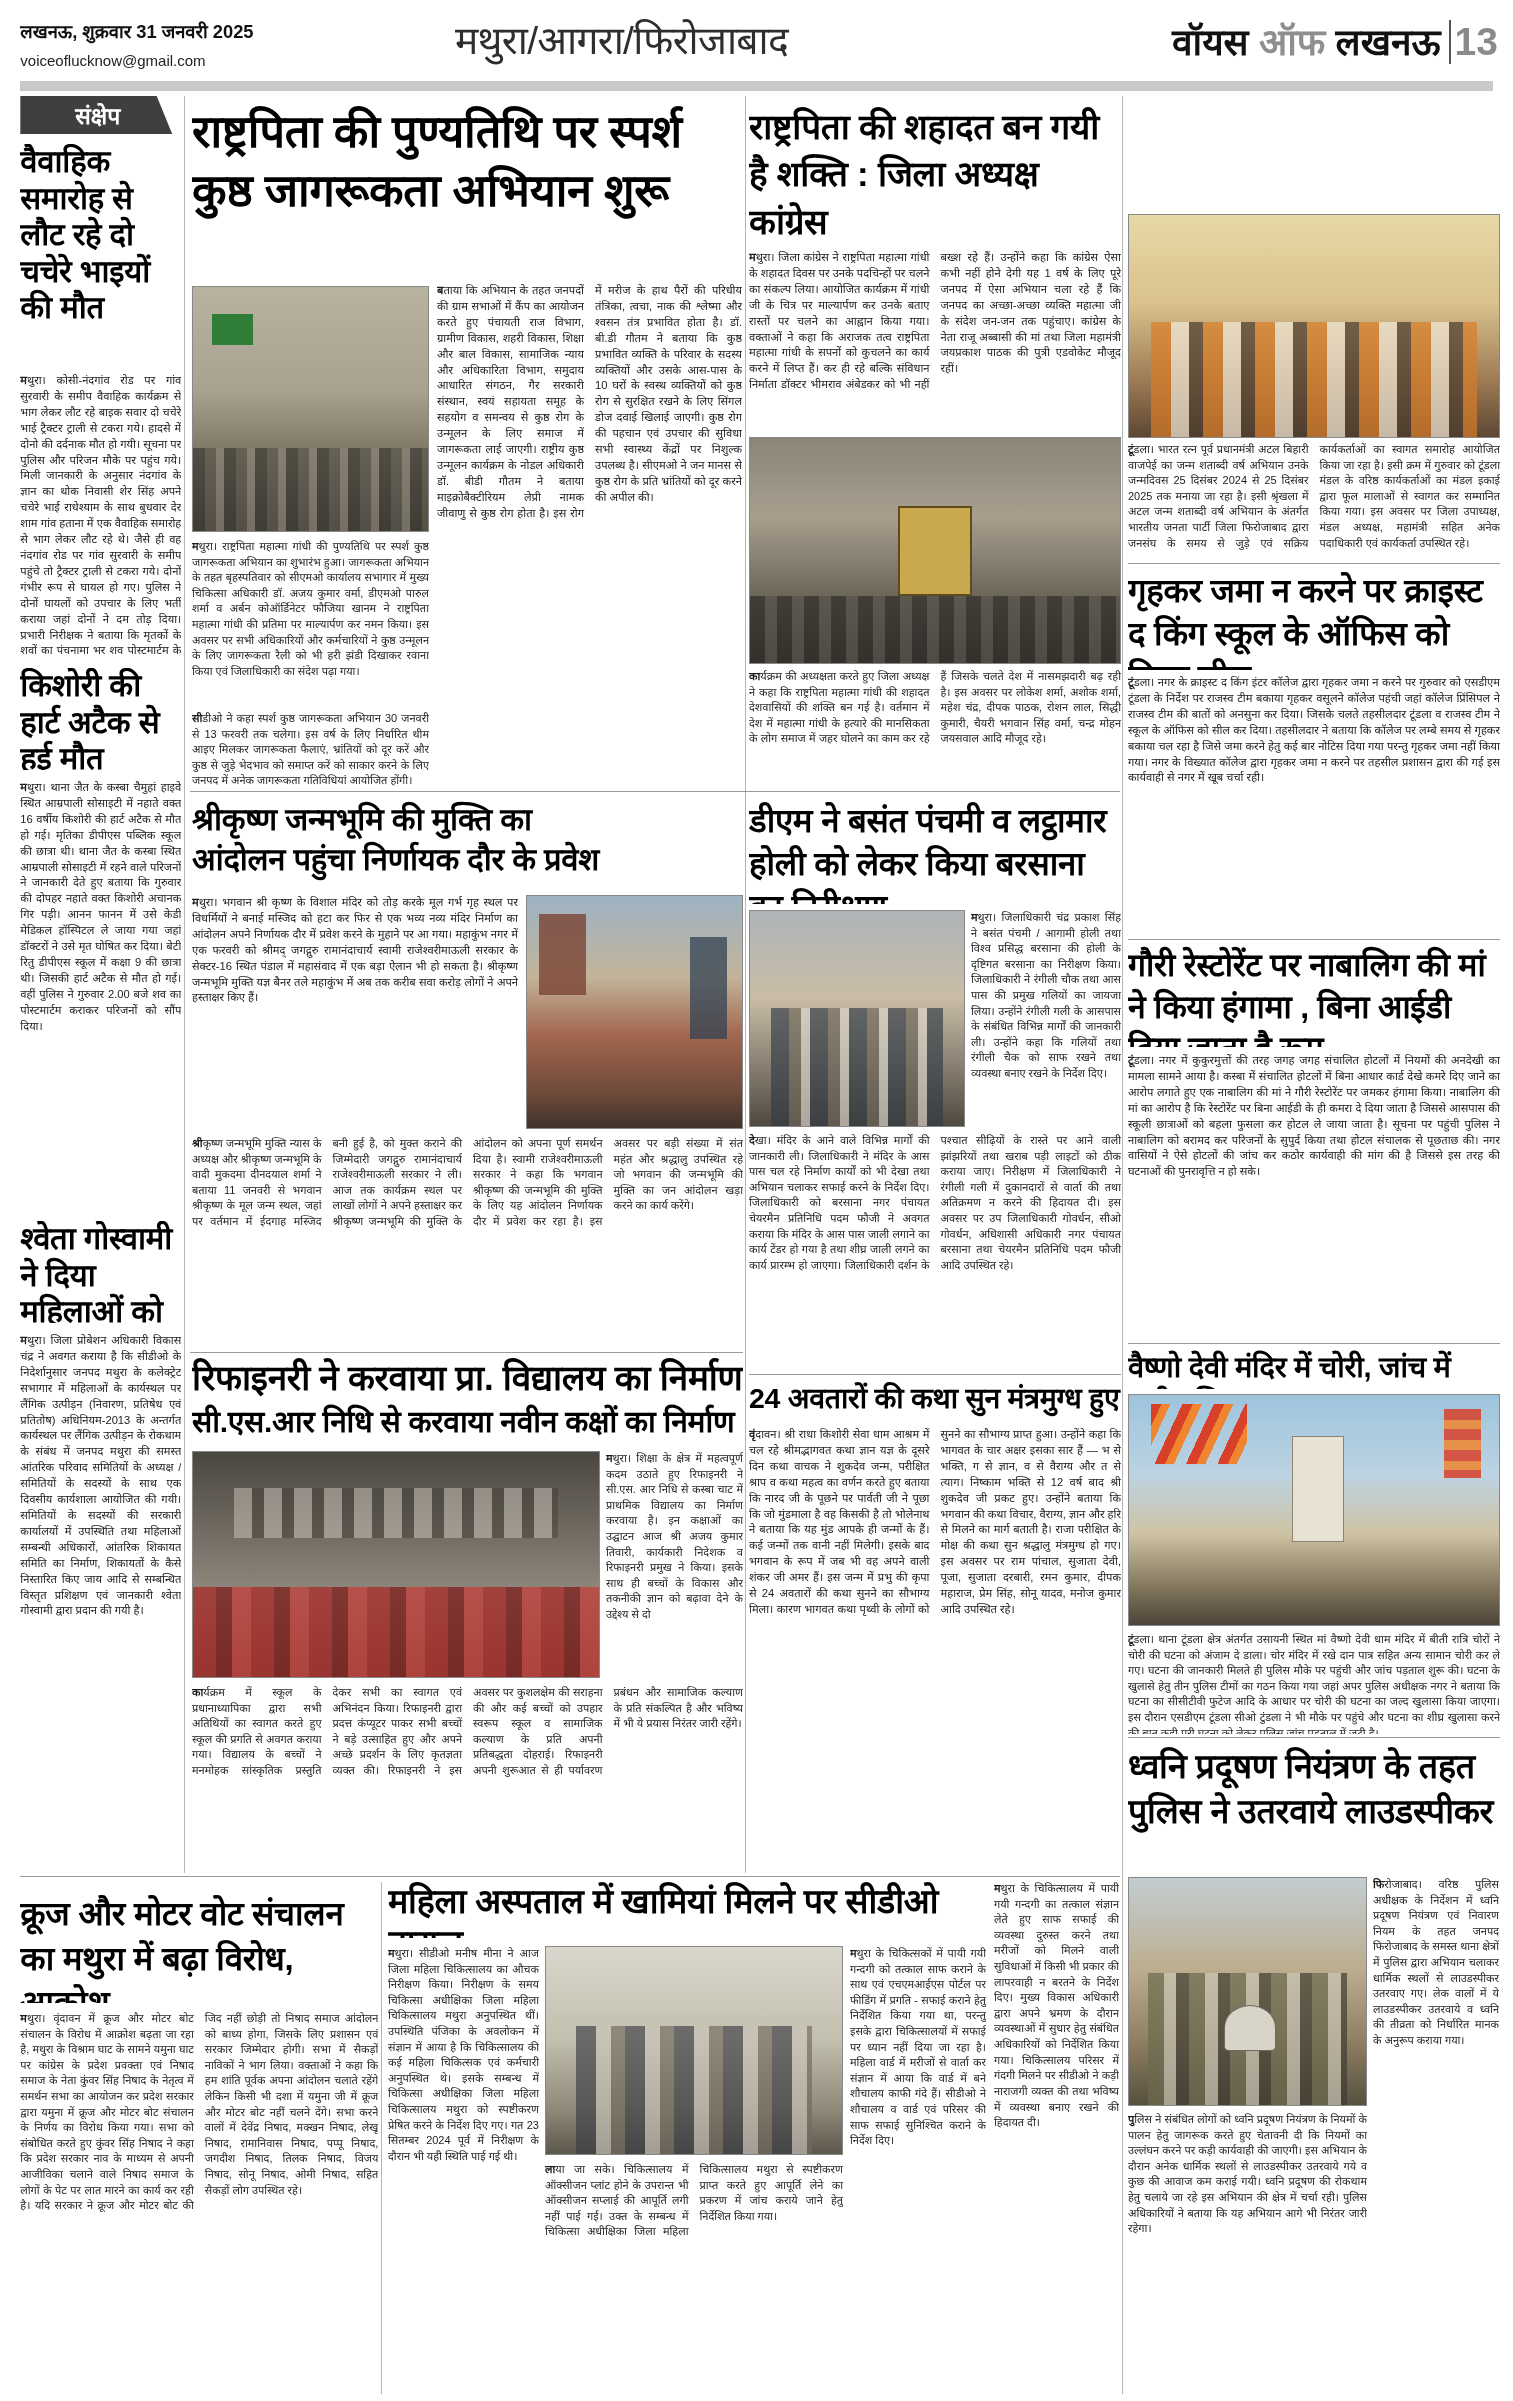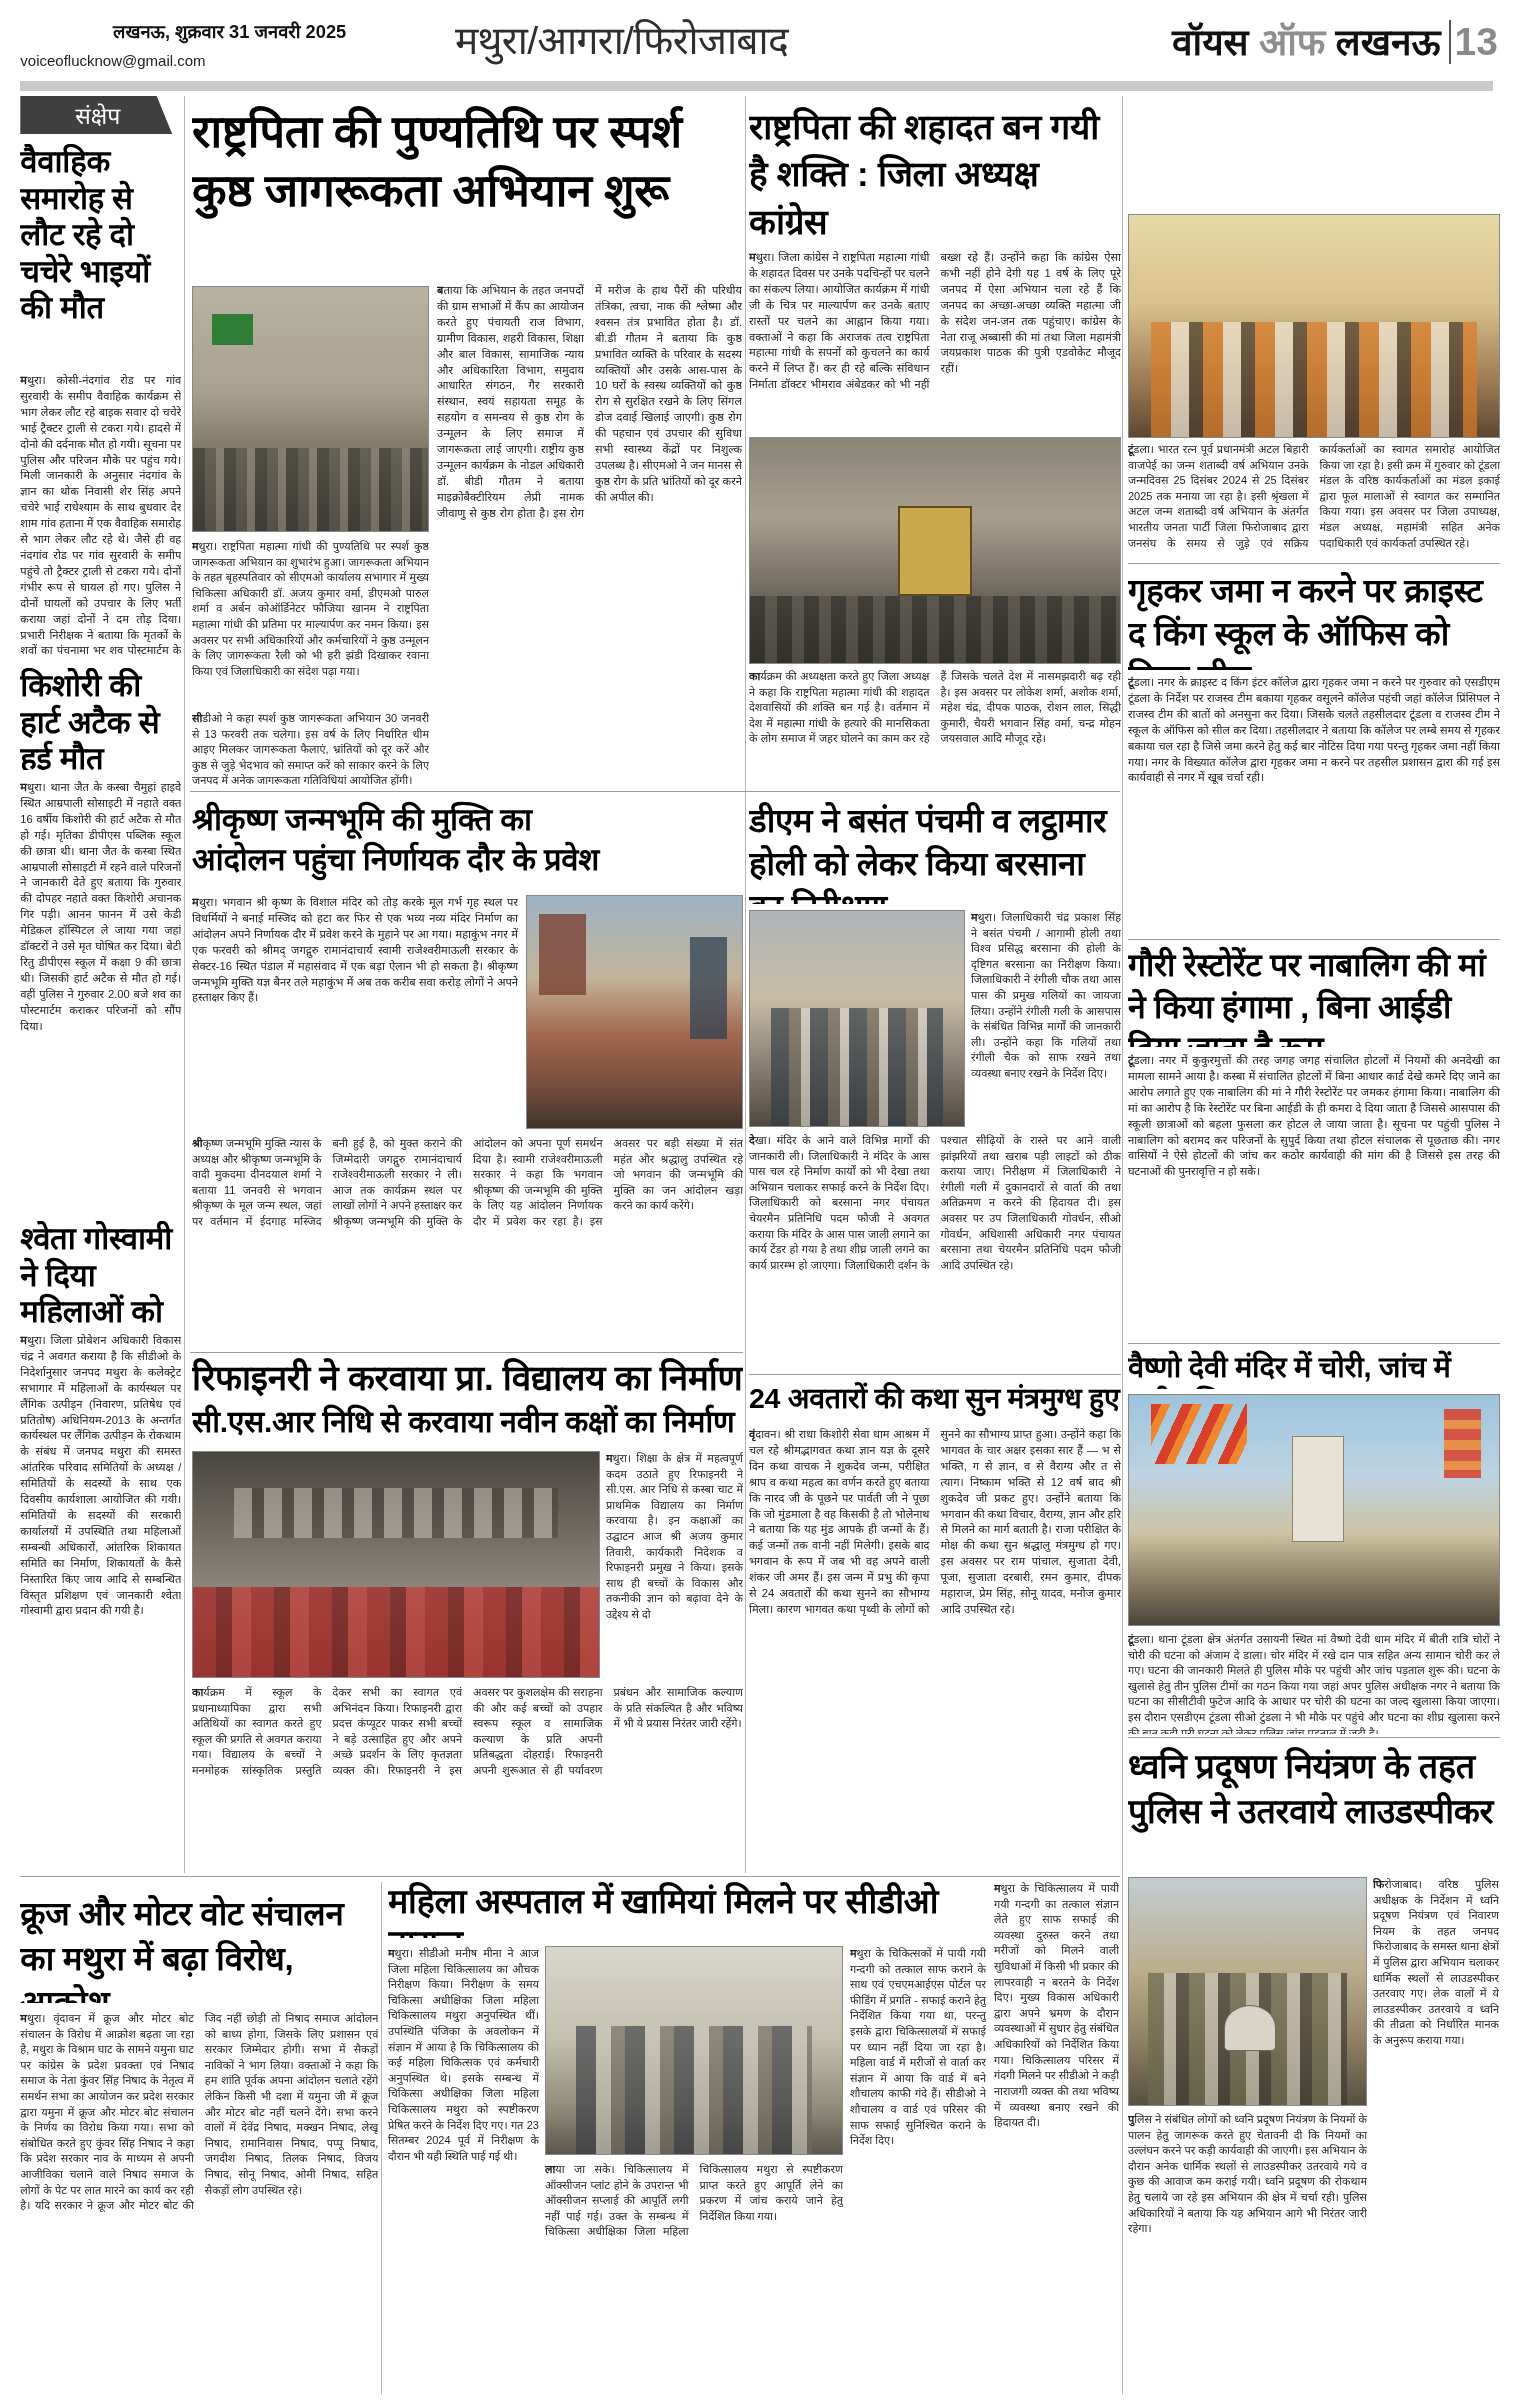--- a/index.html
+++ b/index.html
@@ -15,31 +15,31 @@
   .hrule{height:1.4px;background:#9a9a9a;}
   .photo{background:#cfc9bd;overflow:hidden;border:0.7px solid #888;}
   .masthead-date{font-weight:800;font-size:18.3px;color:#111;}
   .masthead-mail{font-size:15px;color:#222;}
   .masthead-section{font-size:39px;font-weight:400;color:#2e2e2e;letter-spacing:-0.7px;text-align:center;}
   .masthead-name{font-size:37px;font-weight:800;color:#111;text-align:right;white-space:nowrap;}
   .masthead-name .mid{color:#8f8f8f;}
   .pageno{display:inline-block;color:#8a8a8a;font-size:39px;font-weight:800;
           border-left:2px solid #555;padding-left:4px;margin-left:8.1px;}
   .graybar{background:#c9c9c9;}
-  .brieftag{background:#3f3f3f;color:#fff;font-size:23px;font-weight:400;
+  .brieftag{background:#3f3f3f;color:#fff;font-size:23px;font-weight:700;
             display:flex;align-items:center;justify-content:center;
             clip-path:polygon(0 0,88% 0,98% 100%,0 100%);}
   .sb-hl{font-size:31px;line-height:1.18;}
 </style>
 </head>
 <body>
 
 <div class="page">
 
-  <div class="abs masthead-date" style="left:20.3px;top:17.6px;width:326px;text-align:right;">लखनऊ, शुक्रवार 31 जनवरी 2025</div>
+  <div class="abs masthead-date" style="left:20.3px;top:17.6px;width:326px;">लखनऊ, शुक्रवार 31 जनवरी 2025</div>
   <div class="abs masthead-mail" style="left:20.3px;top:52px;width:326px;">voiceoflucknow@gmail.com</div>
   <div class="abs masthead-section" style="left:384px;top:12.2px;width:475px;">मथुरा/आगरा/फिरोजाबाद</div>
   <div class="abs masthead-name" style="left:983px;top:15px;width:515px;">
     <span>वॉयस</span>
     <span class="mid">ऑफ</span>
     <span>लखनऊ</span><span class="pageno">13</span>
   </div>
   <div class="abs graybar" style="left:20.3px;top:81px;width:1473px;height:9.5px;"></div>
 
   <div class="abs vrule" style="left:184px;top:96px;height:1777px;"></div>

